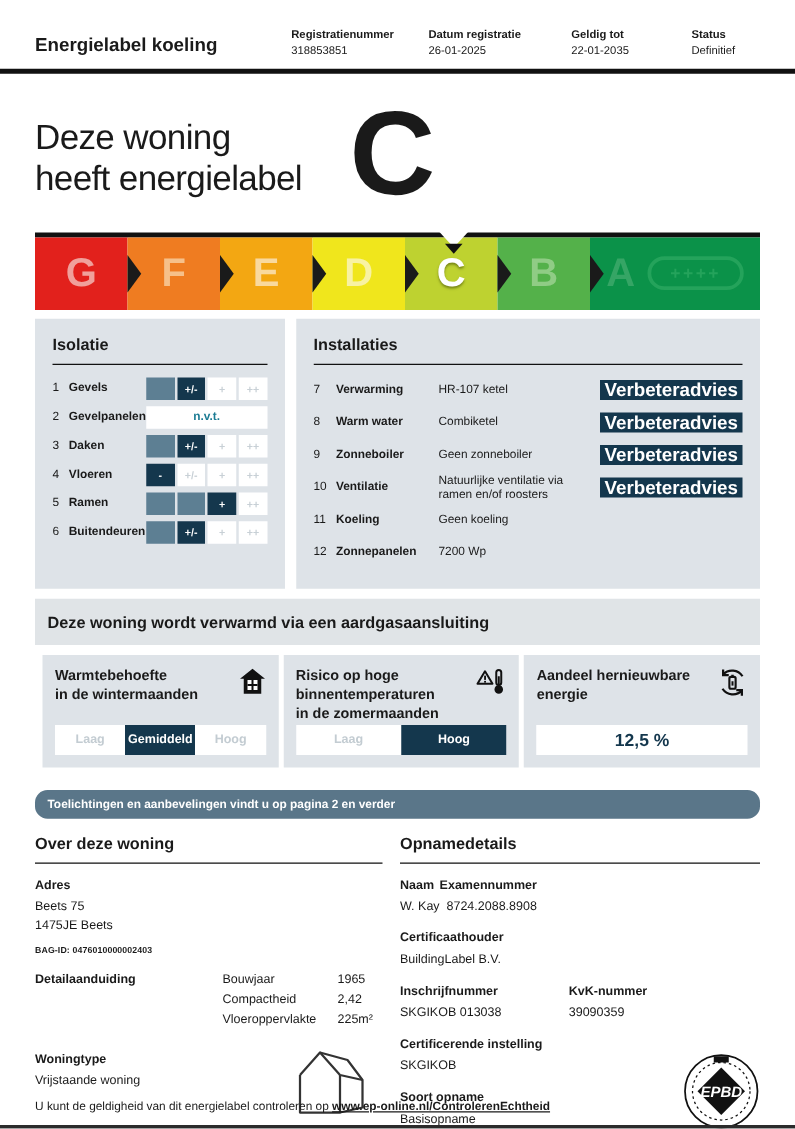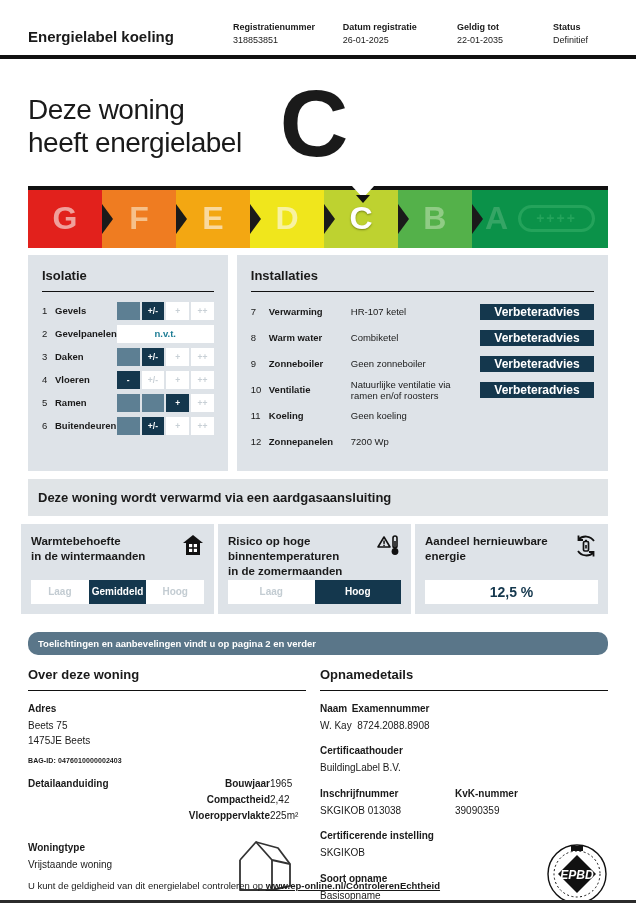--- a/index.html
+++ b/index.html
@@ -62,27 +62,27 @@
   .cell.pre { background:#5d7f93; color:#5d7f93; }
   .cell.active { background:#14374d; color:#fff; }
   .nvt { width:97px; height:18px; background:#fff; color:#1c7c94; font-size:9.5px; font-weight:bold;
     display:flex; align-items:center; justify-content:center; }
 
   .inst-row { display:flex; align-items:center; margin-bottom:6px; height:20px; }
   .inst-num { flex:0 0 18px; font-size:9.5px; text-align:left; }
   .inst-label { flex:0 0 82px; font-size:9.5px; font-weight:bold; }
   .inst-value { flex:1; font-size:9.5px; }
   .advice-btn { flex:0 0 114px; height:16px; background:#14374d; color:#fff; border:none;
-    font-family:"Liberation Sans", sans-serif; font-size:12px; font-weight:bold; cursor:pointer; }
+    font-family:"Liberation Sans", sans-serif; font-size:15px; font-weight:bold; cursor:pointer; }
 
   
   .gas-banner { margin:8px 28px 0 28px; background:#e0e4e7; padding:11px 10px; font-size:13px; font-weight:bold; }
 
   
-  .indicators { display:flex; gap:4px; margin:8px 28px 0 21px; }
+  .indicators { display:flex; gap:4px; margin:8px 28px 0 34px; }
   .ind-box { flex:1; background:#dee3e8; padding:10px 10px 10px 10px; position:relative; min-height:90px; display:flex; flex-direction:column; }
   .ind-title { font-size:11.5px; font-weight:bold; line-height:1.3; padding-right:30px; }
   .ind-icon { position:absolute; top:9px; right:9px; }
   .seg { display:flex; margin-top:auto; background:#fff; height:24px; }
   .seg-opt { flex:1; display:flex; align-items:center; justify-content:center; font-size:10px; font-weight:bold; color:#c3ccd2; }
   .seg-opt.sel { background:#14374d; color:#fff; }
   .ind-value { margin-top:auto; background:#fff; height:24px; display:flex; align-items:center; justify-content:center;
     color:#14374d; font-size:14px; font-weight:bold; }
 
   
@@ -94,21 +94,21 @@
   .col-left { flex:0 0 278px; }
   .col-right { flex:1; }
   .col-h { font-size:13px; font-weight:bold; padding-bottom:8px; border-bottom:1.5px solid #111; margin-bottom:12px; }
   .fld-label { font-size:10px; font-weight:bold; margin-bottom:4px; }
   .fld-value { font-size:10px; line-height:1.55; }
   .bag { font-size:7px; font-weight:bold; margin-top:8px; letter-spacing:0.1px; }
   .detail-row { display:flex; margin-top:14px; }
   .detail-row .fld-label { flex:1; }
   .specs { flex:0 0 128px; }
   .spec { display:flex; font-size:10px; margin-bottom:5px; }
-  .spec-l { flex:0 0 92px; font-weight:bold;text-align:right; }
+  .spec-l { flex:0 0 92px; font-weight:normal; }
   .wt-row { display:flex; margin-top:16px; align-items:flex-start; }
   .wt-text { flex:1; }
   .house-outline { margin-right:12px; margin-top:-6px; }
   .op-row { display:flex; margin-bottom:12px; }
   .op-row2 { display:flex; margin-bottom:12px; }
   .op-cell1 { flex:0 0 135px; }
   .tr { text-align:right; }
   .stamp { position:absolute; right:0; bottom:-6px; }
 
   

